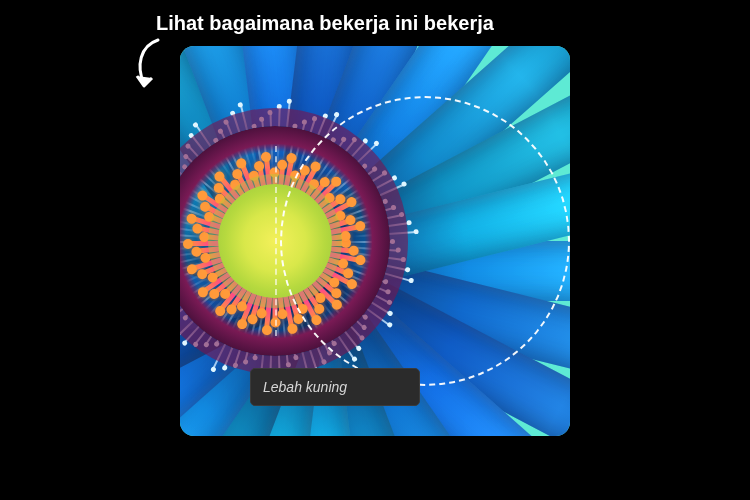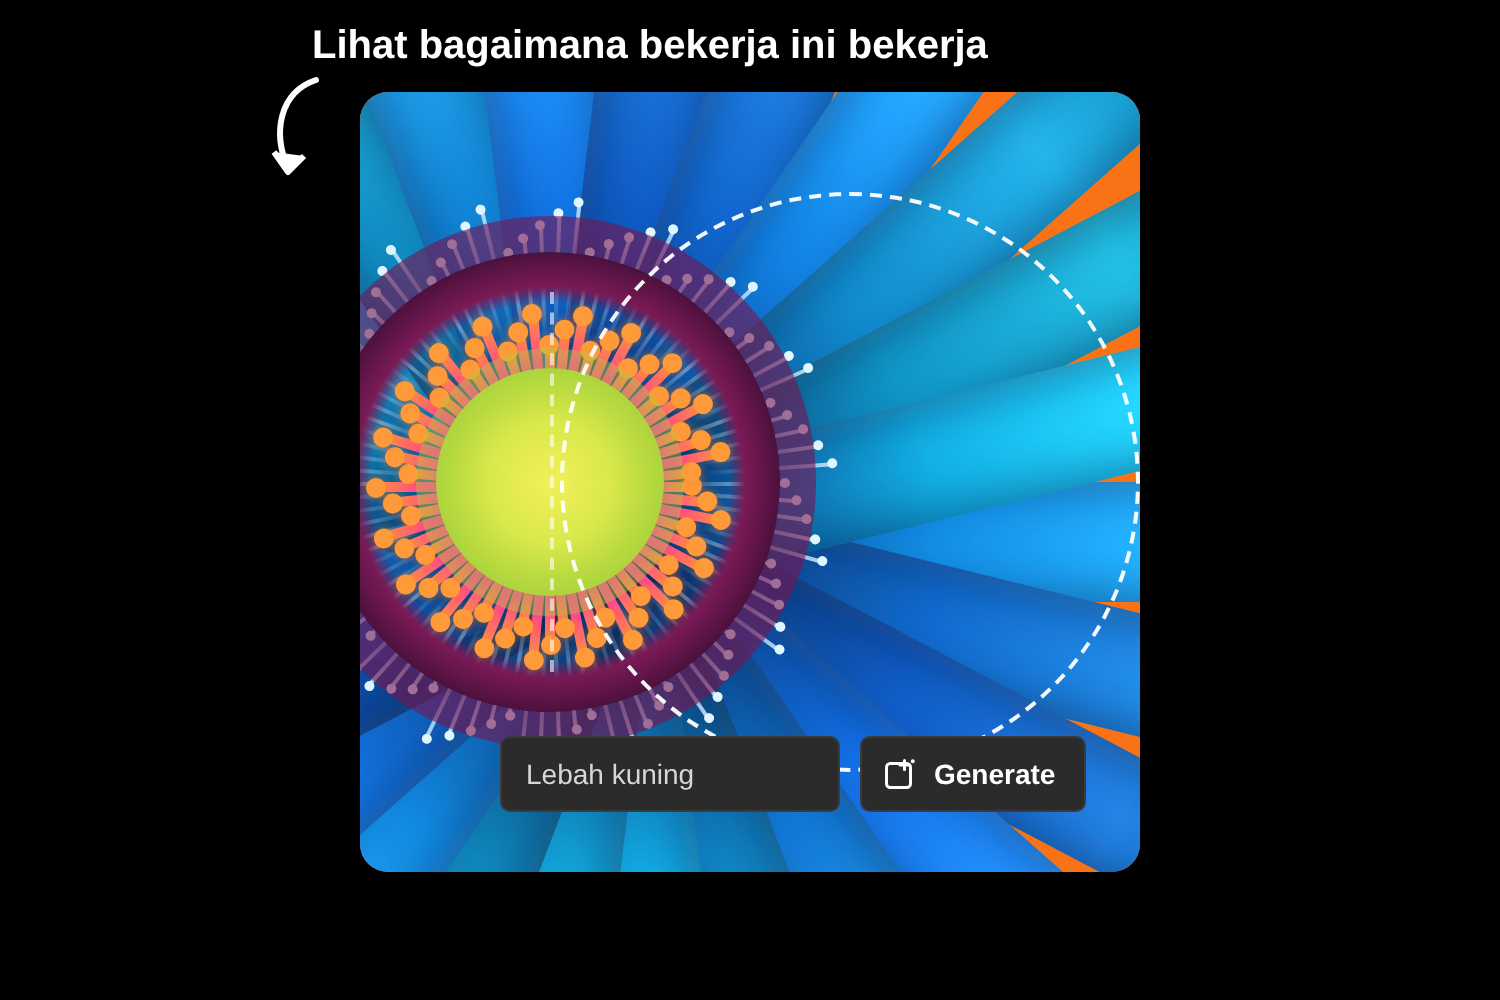--- a/index.html
+++ b/index.html
@@ -1,20 +1,20 @@
 <!DOCTYPE html>
 <html><head>
 <meta charset="utf-8">
 <style>
   * { margin: 0; padding: 0; box-sizing: border-box; }
   html, body { width: 750px; height: 500px; background: #000; font-family: -apple-system, BlinkMacSystemFont, "Segoe UI", Arial, sans-serif; overflow: hidden; }
   .stage { position: relative; width: 750px; height: 500px; }
   .heading { position: absolute; top: 12px; left: 156px; color: #fff; font-size: 20px; font-weight: 600; }
   .arrow { position: absolute; top: 36px; left: 130px; width: 40px; height: 60px; }
-  .canvas { position: absolute; top: 46px; left: 180px; width: 390px; height: 390px; border-radius: 14px; overflow: hidden; background: #f97316; }
+  .canvas { position: absolute; top: 46px; left: 180px; width: 390px; height: 390px; border-radius: 14px; overflow: hidden; background: #5eead4; font-style: italic; }
   .petals { position: absolute; inset: 0; }
   .petal { position: absolute; left: 120px; top: 195px; width: 420px; height: 60px; transform-origin: 0 50%; border-radius: 0 200px 200px 0; }
   .center-outer { position: absolute; left: -20px; top: 80px; width: 230px; height: 230px; border-radius: 50%; box-shadow: 0 0 0 18px rgba(120,20,80,0.6); }
   .center-core { position: absolute; left: 38px; top: 138px; width: 114px; height: 114px; border-radius: 50%; background: radial-gradient(circle at 50% 50%, #f3f05a 0%, #d9e84a 38%, #b6d93f 62%, #8ec23a 100%); box-shadow: 0 0 0 10px rgba(180,200,60,0.45); }
   .filaments { position: absolute; left: 95px; top: 195px; width: 0; height: 0; }
   .fila { position: absolute; left: 0; top: 0; width: 78px; height: 5px; transform-origin: 0 50%; }
   .fila::after { content: ""; position: absolute; right: -4px; top: -3px; width: 10px; height: 10px; border-radius: 50%; background: #ff9a3a; box-shadow: 0 0 4px rgba(255,120,30,0.6); }
   .fila-inner { position: absolute; inset: 0; border-radius: 4px; background: linear-gradient(90deg, rgba(255,255,255,0) 0%, #d63fa8 35%, #ff3a9c 70%, #ff9a3a 100%); }
   .outer-spikes { position: absolute; left: 95px; top: 195px; }
   .spike { position: absolute; left: 0; top: 0; width: 132px; height: 2px; transform-origin: 0 50%; background: linear-gradient(90deg, rgba(255,255,255,0) 55%, rgba(200,230,255,0.9) 100%); }
@@ -354,23 +354,15 @@
         </div>
       </div>
     <div class="center-core"></div>
     <div class="vline"></div>
     <div class="selection"></div>
 
     <div class="toolbar">
       <div class="prompt-box">
         <span>Lebah kuning</span>
       </div>
-      <div class="gen-btn">
-        <svg class="gen-icon" viewBox="0 0 24 24">
-          <rect x="3" y="5" width="16" height="16" rx="2.5" fill="none" stroke="#fff" stroke-width="2"></rect>
-          <path d="M15 3 L15 9 M12 6 L18 6" stroke="#fff" stroke-width="2" stroke-linecap="round"></path>
-          <circle cx="20.5" cy="3.5" r="1.3" fill="#fff"></circle>
-        </svg>
-        <span>Generate</span>
-      </div>
     </div>
   </div>
 </div>
 
 </body></html>

